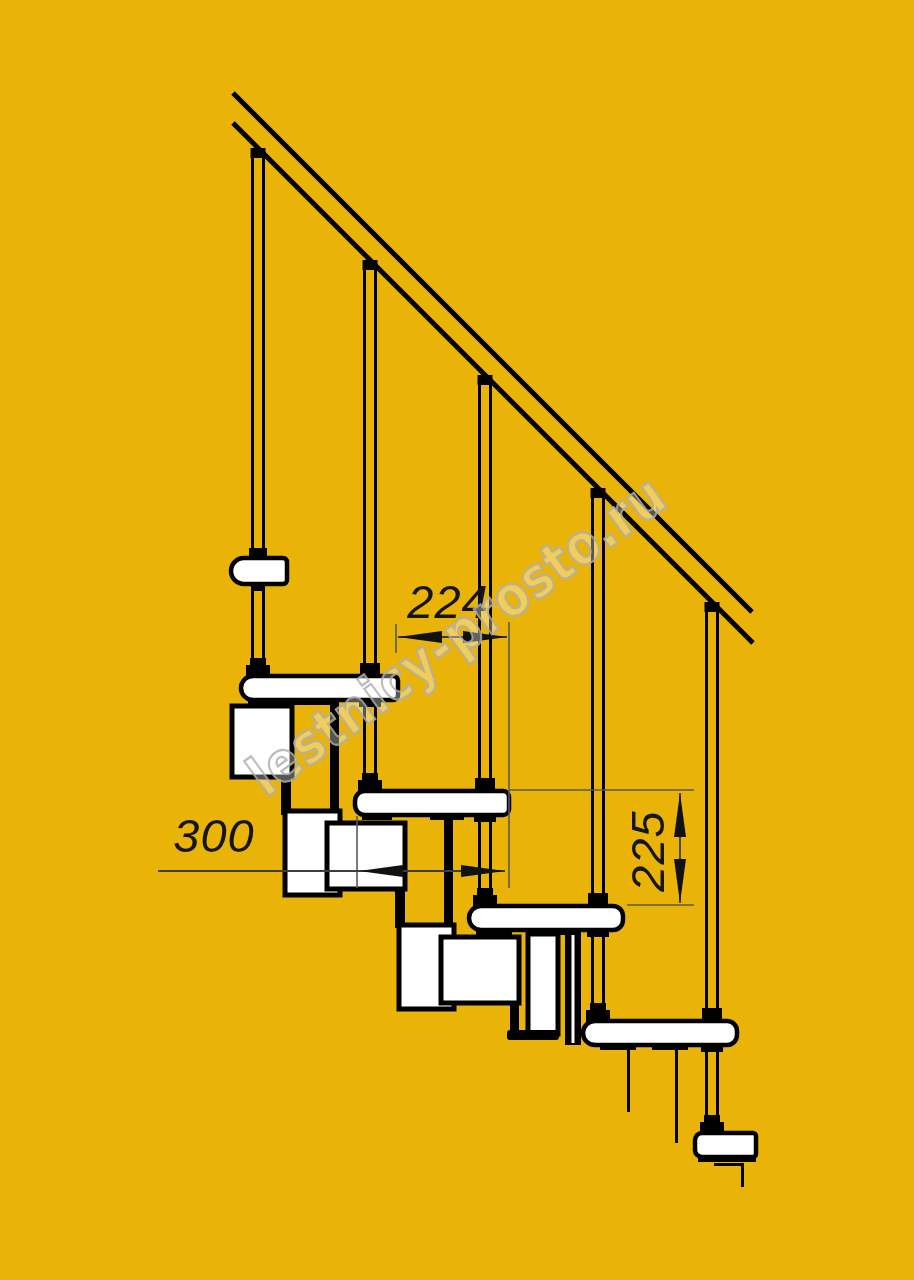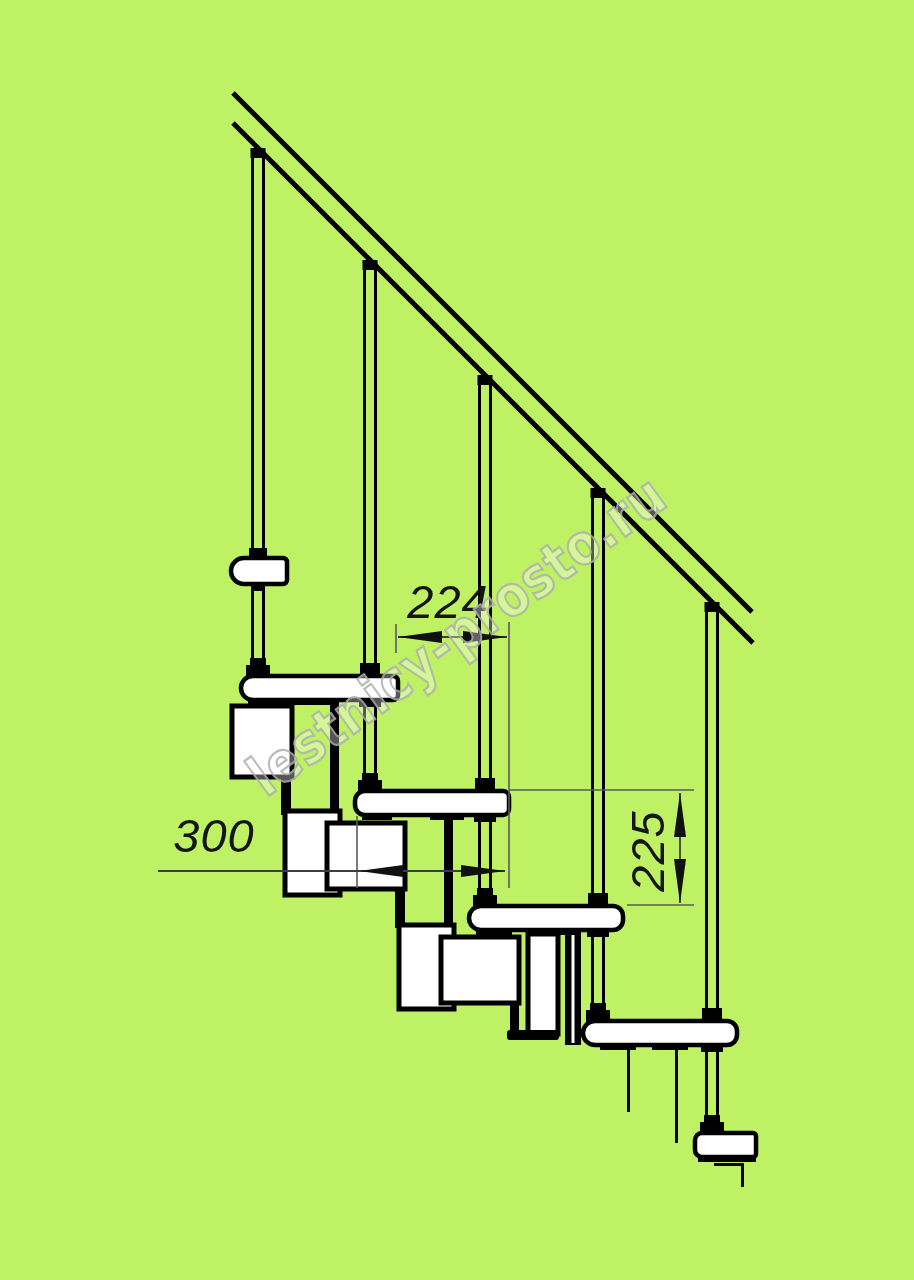--- a/index.html
+++ b/index.html
@@ -5,21 +5,21 @@
   html, body {
     margin: 0;
     padding: 0;
     background: #ffffff;
     font-family: "Liberation Sans", sans-serif;
   }
   .page {
     position: relative;
     width: 914px;
     height: 1280px;
-    background: #bef264;
+    background: #eab308;
     overflow: hidden;
   }
   svg { display: block; }
   .ink      { stroke: #000000; fill: none; }
   .inkfill  { fill: #000000; stroke: none; }
   .whitebox { fill: #ffffff; stroke: #000000; }
   .dimline  { stroke: #3d3d3d; stroke-width: 1.8; fill: none; }
   .extline  { stroke: #5a5a5a; stroke-width: 1.6; fill: none; }
   .arrow    { fill: #111111; stroke: none; }
   .dimtext {

